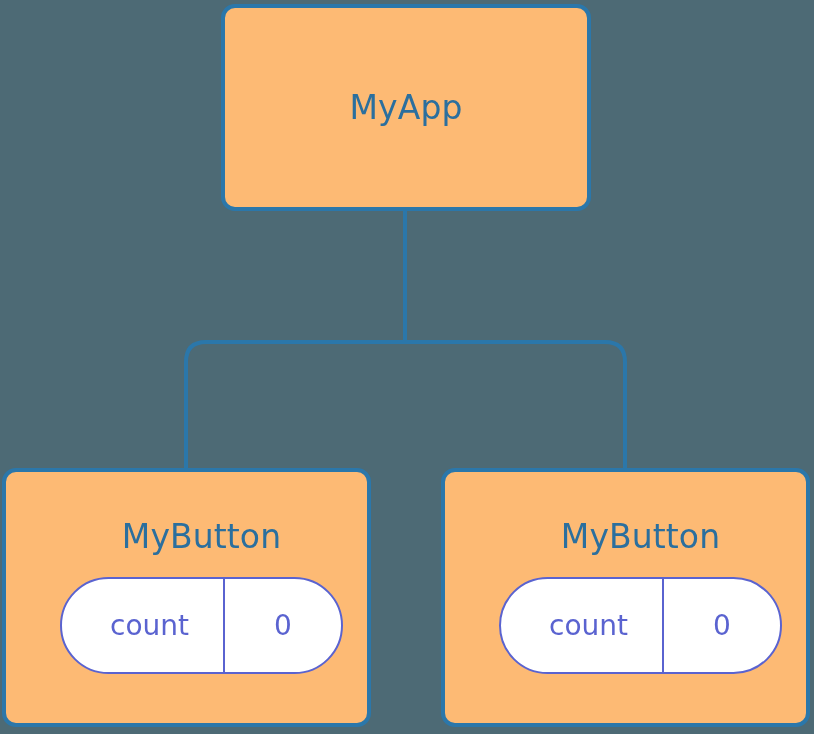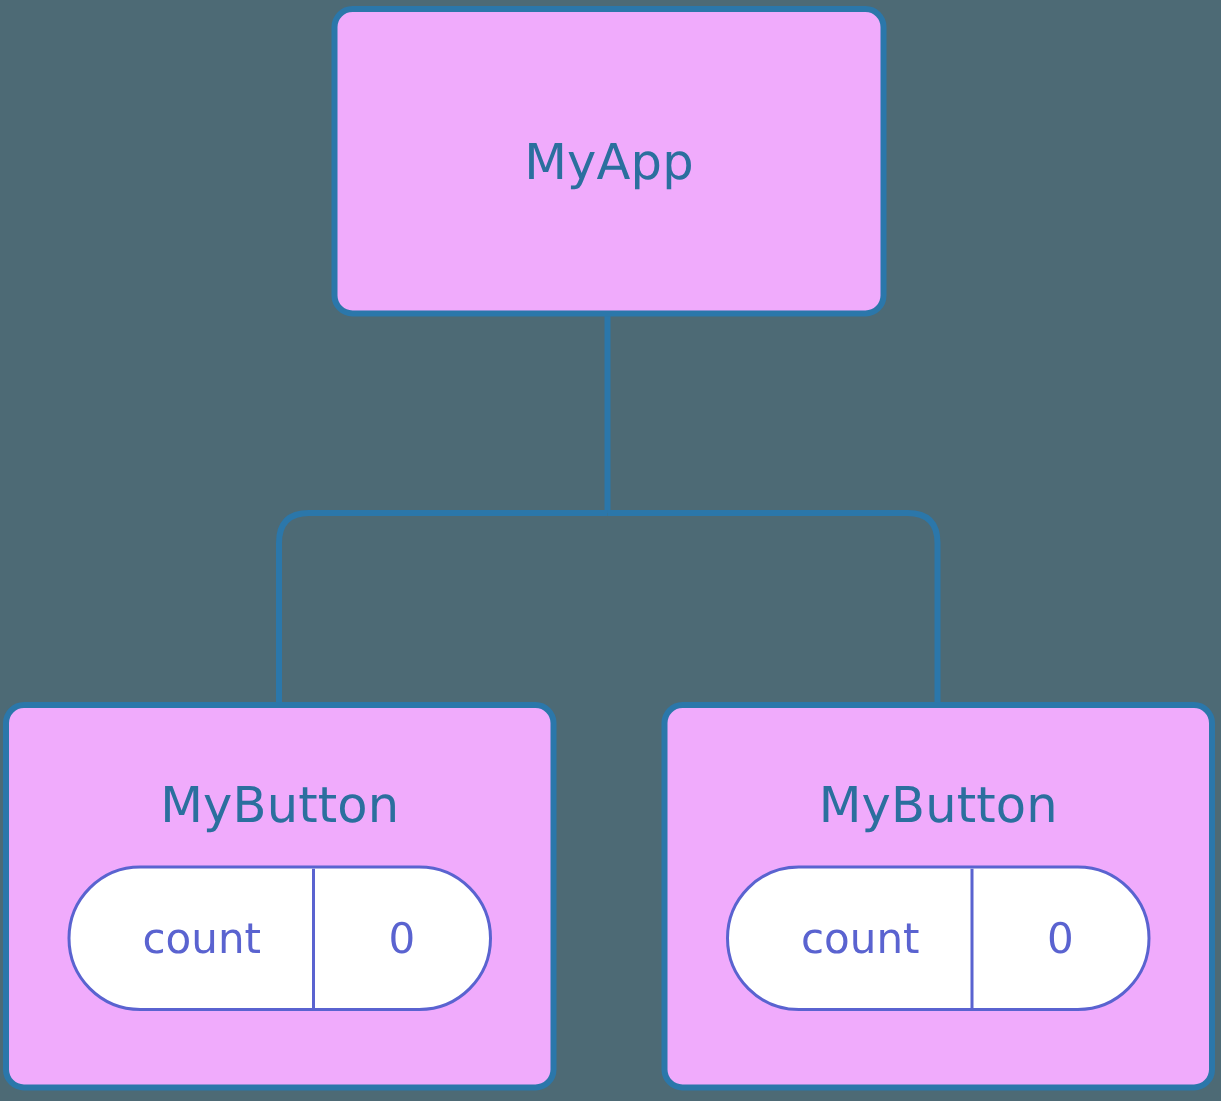--- a/index.html
+++ b/index.html
@@ -21,21 +21,21 @@
   }
   #edges {
     position: absolute;
     left: 0;
     top: 0;
     width: 814px;
     height: 734px;
   }
   .node {
     position: absolute;
-    background: #f0abfc;
+    background: #fdba74;
     border: 4px solid #2b77aa;
     border-radius: 14px;
     box-sizing: border-box;
     z-index: 2;
   }
   #node-root {
     left: 221px;
     top: 4px;
     width: 370px;
     height: 207px;
@@ -63,20 +63,21 @@
     white-space: nowrap;
   }
   .child-inner {
     width: 100%;
     height: 100%;
     display: flex;
     flex-direction: column;
     align-items: center;
     box-sizing: border-box;
     padding-top: 48px;
+    margin-left: 15px;
   }
   .child-inner .node-title {
     margin-bottom: 24px;
   }
   .state-pill {
     display: flex;
     align-items: stretch;
     border: 2px solid #5a63d0;
     border-radius: 999px;
     height: 97px;

